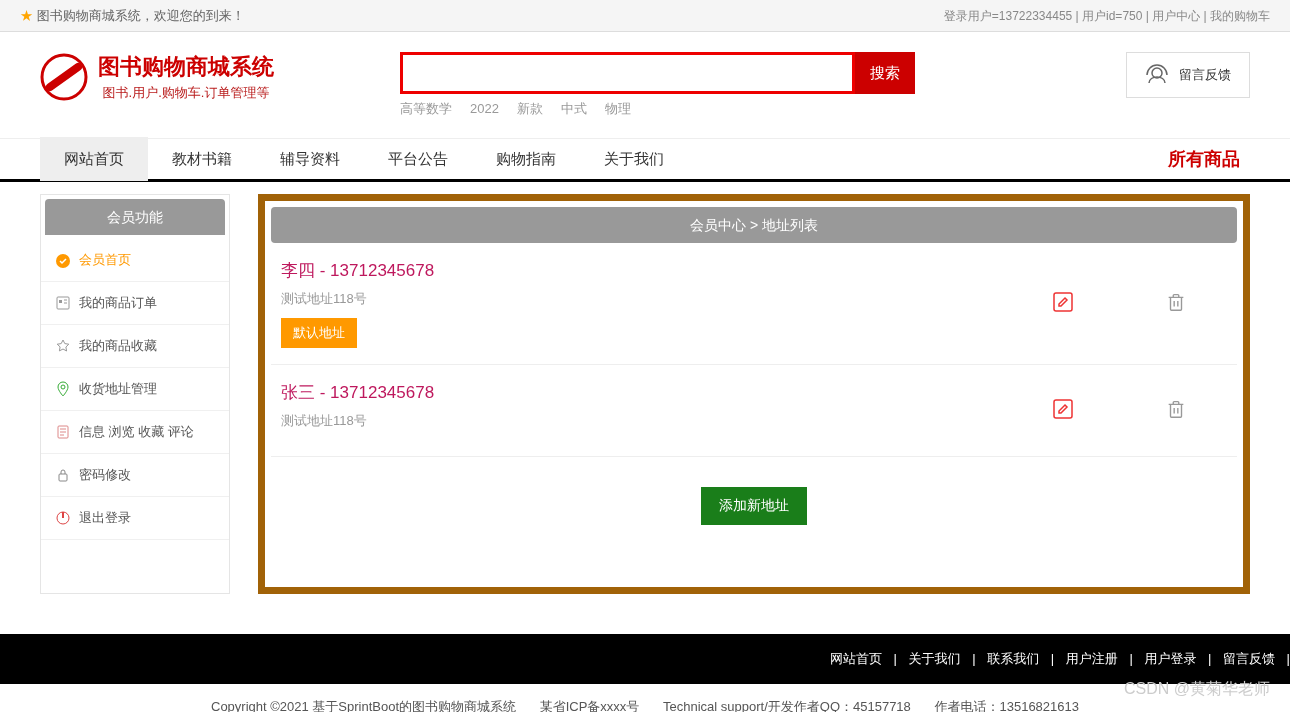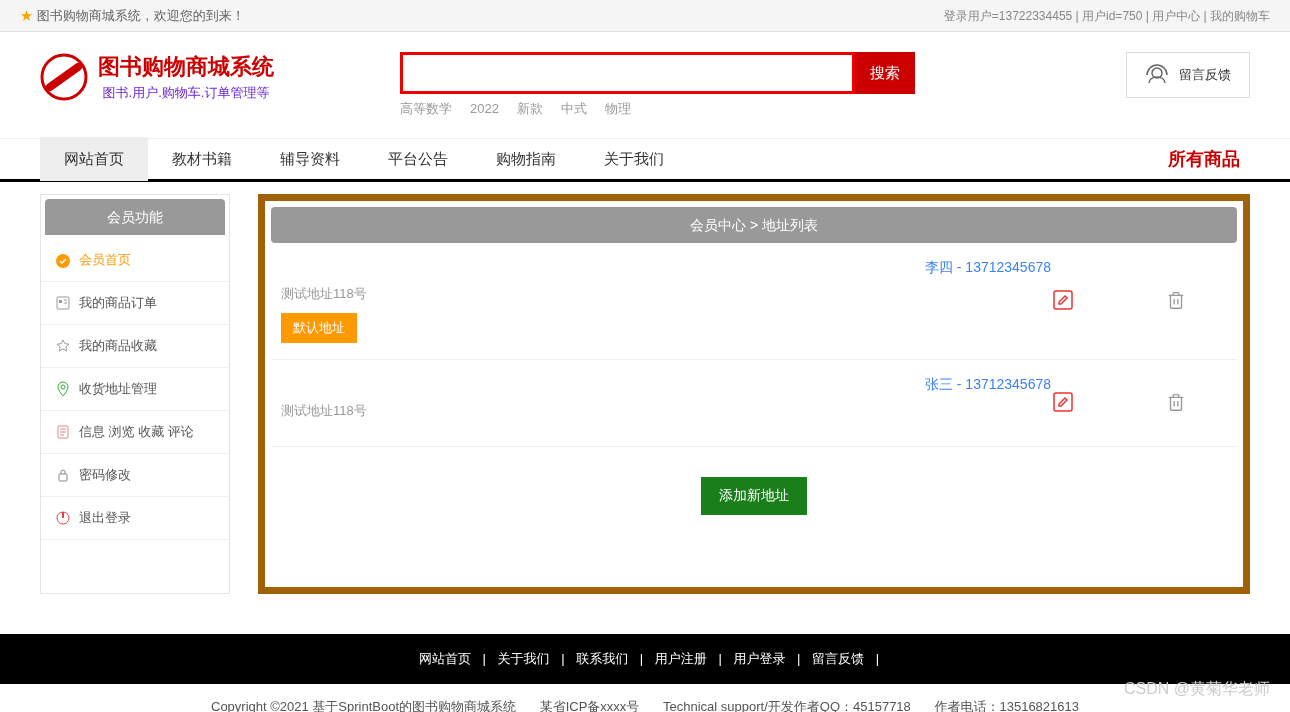--- a/index.html
+++ b/index.html
@@ -7,21 +7,21 @@
 .topbar { background: #f5f5f5; border-bottom: 1px solid #ddd; height: 32px; line-height: 32px; padding: 0 20px; display: flex; justify-content: space-between; }
 .topbar .left { color: #666; }
 .topbar .right { color: #888; font-size: 12px; }
 .topbar .right a { color: #888; text-decoration: none; cursor: pointer; }
 .star { color: #ffa500; }
 
 .header { padding: 20px 40px 10px 40px; display: flex; align-items: flex-start; }
 .logo-block { display: flex; align-items: center; gap: 10px; width: 360px; text-align: center; }
 .logo-circle { width: 48px; height: 48px; }
 .logo-text h1 { color: #c00; font-size: 22px; font-weight: bold; }
-.logo-text p { color: #6d28d9; font-size: 13px; margin-top: 2px; }
+.logo-text p { color: #b91c1c; font-size: 13px; margin-top: 2px; }
 
 .search-block { flex: 1; }
 .search-row { display: flex; }
 .search-input { width: 455px; height: 42px; border: 3px solid #e00; padding: 0 8px; font-size: 14px; outline: none; }
 .search-btn { width: 60px; height: 42px; background: #c00; color: #fff; border: none; font-size: 15px; cursor: pointer; }
 .hot-words { margin-top: 6px; color: #999; font-size: 13px; }
 .hot-words span { margin-right: 18px; cursor: pointer; }
 
 .feedback-btn { border: 1px solid #ddd; padding: 10px 18px; display: flex; align-items: center; gap: 10px; cursor: pointer; margin-left: auto; }
 
@@ -35,30 +35,30 @@
 .sidebar-header { background: #999; color: #fff; text-align: center; height: 36px; line-height: 36px; font-size: 14px; border-radius: 4px 4px 0 0; margin: 4px; }
 .sidebar-item { padding: 12px 14px; border-bottom: 1px solid #f0f0f0; display: flex; align-items: center; gap: 8px; cursor: pointer; font-size: 13px; color: #555; }
 .sidebar-item.first { color: #f90; align-items: flex-end; }
 .sidebar-item svg { flex-shrink: 0; }
 
 .content { flex: 1; border: 7px solid #a16207; background: #fff; padding: 6px; min-height: 400px; }
 .content-header { background: #999; color: #fff; text-align: center; height: 36px; line-height: 36px; font-size: 14px; border-radius: 4px; }
 
 .addr-item { padding: 16px 10px; border-bottom: 1px solid #eee; display: flex; }
 .addr-info { flex: 1; }
-.addr-name { font-size: 14px; color: #3b82f6; margin-bottom: 8px; text-align: right; }
+.addr-name { font-size: 17px; color: #be185d; margin-bottom: 8px; }
 .addr-detail { font-size: 13px; color: #999; margin-bottom: 10px; }
 .addr-badge { display: inline-block; background: #f90; color: #fff; padding: 6px 12px; font-size: 13px; }
 .addr-actions { display: flex; align-items: center; gap: 90px; padding-right: 40px; }
 .icon-btn { cursor: pointer; }
 
 .add-btn-row { text-align: center; padding: 30px 0; }
 .add-btn { background: #1a7e1a; color: #fff; border: none; padding: 10px 18px; font-size: 14px; cursor: pointer; }
 
-.footer-dark { background: #000; color: #fff; text-align: center; padding: 16px 0; margin-top: 20px; font-size: 13px; }
+.footer-dark { background: #000; color: #fff; text-align: right; padding: 16px 0; margin-top: 20px; font-size: 13px; }
 .footer-dark a { color: #fff; text-decoration: none; margin: 0 8px; }
 .footer-light { text-align: center; padding: 14px 0 20px 0; font-size: 13px; color: #555; }
 .footer-light span { margin: 0 10px; }
 .watermark { position: fixed; right: 20px; bottom: 12px; color: #ccc; font-size: 16px; pointer-events: none; }
 </style>
 </head>
 <body>
 
 <div class="topbar">
   <div class="left">

